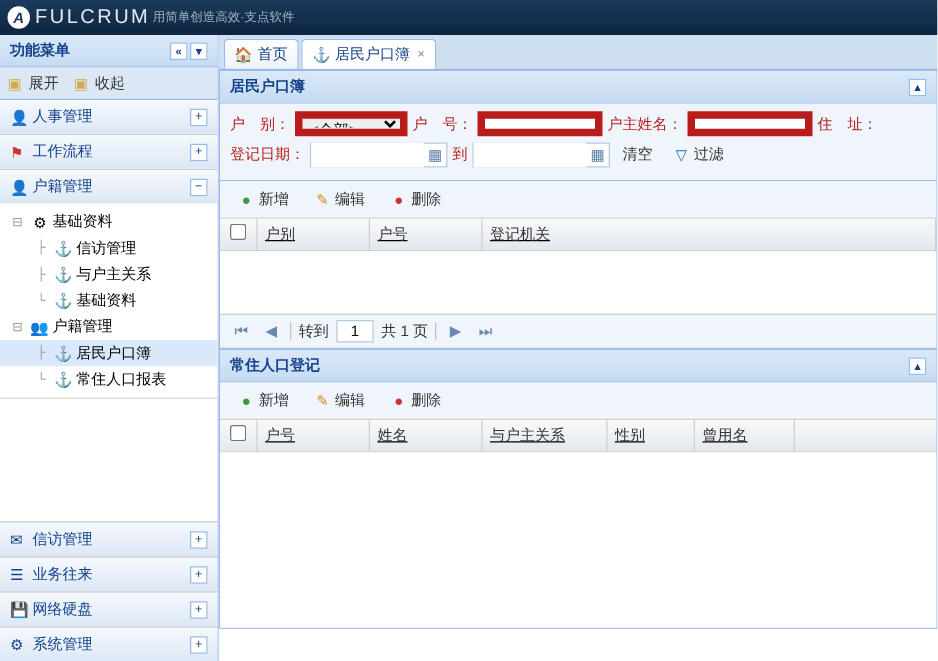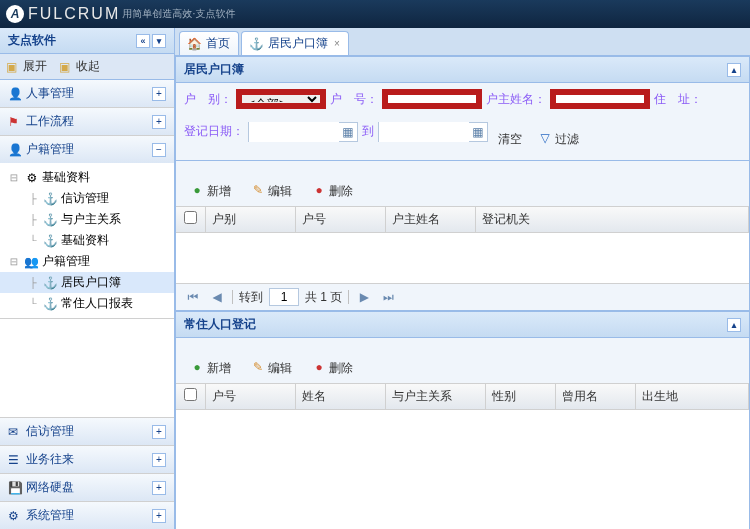--- a/index.html
+++ b/index.html
@@ -48,36 +48,36 @@
 .tab.active { background: #fff; }
 .tab .tab-ico { width: 14px; height: 14px; display: inline-flex; align-items: center; justify-content: center; }
 .tab .close { color: #888; font-size: 10px; margin-left: 2px; }
 
 .panel { border: 1px solid #99bbe8; margin: 0; }
 .panel-head { background: linear-gradient(#dae9f9, #c5dbf2); padding: 4px 8px; color: #15428b; font-weight: bold; display: flex; align-items: center; justify-content: space-between; border-bottom: 1px solid #99bbe8; }
 .panel-head .collapse { width: 14px; height: 14px; border: 1px solid #99bbe8; background: #fff; font-size: 9px; display: flex; align-items: center; justify-content: center; cursor: pointer; }
 
 .search-form { background: #f0f5fb; padding: 6px 8px; border-bottom: 1px solid #99bbe8; }
 .srow { display: flex; align-items: center; gap: 4px; margin-bottom: 4px; flex-wrap: nowrap; }
-.srow label { white-space: nowrap; color: #8b5cf6; text-align: center; }
+.srow label { white-space: nowrap; color: #b91c1c; text-align: center; }
 .srow select, .srow input[type=text] { border: 6px solid #b91c1c; padding: 1px 2px; height: 20px; }
 .srow .date-wrap { display: flex; align-items: center; border: 1px solid #b5c8df; height: 20px; background: #fff; }
 .srow .date-wrap input { border: none; width: 90px; }
 .srow .date-wrap .cal { width: 18px; text-align: center; cursor: pointer; color: #5a7fa8; }
-.tool-btn { display: inline-flex; align-items: flex-start; gap: 3px; padding: 2px 6px; cursor: pointer; color: #333; margin-top: 16px; }
+.tool-btn { display: inline-flex; align-items: center; gap: 3px; padding: 2px 6px; cursor: pointer; color: #333; }
 .tool-btn .ico { width: 14px; height: 14px; display: inline-flex; align-items: center; justify-content: center; }
 
 .toolbar { background: #f0f5fb; padding: 4px 8px; display: flex; gap: 8px; border-bottom: 1px solid #d0d0d0; }
 .green-ico { color: #3a9a3a; }
 .orange-ico { color: #d48a2a; }
 .red-ico { color: #c33; }
 .blue-ico { color: #2a6ac3; }
 
 .grid { }
-.grid-head { background: linear-gradient(#f9f9f9, #e3e8ee); border-bottom: 1px solid #d0d0d0; display: flex; }
+.grid-head { background: linear-gradient(#f9f9f9, #e3e8ee); border-bottom: 1px solid #d0d0d0; display: flex; text-decoration: underline; }
 .grid-head .cell { border-right: 1px solid #d0d0d0; padding: 4px 6px; color: #333; }
 .grid-head .chkcell { width: 30px; text-align: center; }
 .grid-body { height: 50px; background: #fff; }
 
 .pager { background: #f0f5fb; padding: 4px 8px; display: flex; align-items: center; gap: 6px; border-top: 1px solid #d0d0d0; color: #333; }
 .pager .pbtn { width: 18px; height: 18px; display: inline-flex; align-items: center; justify-content: center; cursor: pointer; color: #6a8ab0; }
 .pager input { width: 30px; border: 1px solid #b5c8df; text-align: center; height: 18px; }
 .pager .sep { width: 1px; height: 14px; background: #c0c0c0; }
 
 .watermark { position: absolute; left: 360px; top: 280px; color: #e23a3a; font-size: 20px; font-weight: bold; pointer-events: none; text-shadow: 1px 1px 0 rgba(255,255,255,0.5); z-index: 10; }
@@ -91,21 +91,21 @@
   <div class="logo">
     <span class="logo-icon">A</span>
     <span class="logo-text">FULCRUM</span>
   </div>
   <span class="logo-sub">用简单创造高效·支点软件</span>
 </div>
 
 <div class="main">
   <div class="sidebar">
     <div class="sidebar-title">
-      <span>支点软件</span>
+      <span>功能菜单</span>
       <span class="ctrls">
         <span class="ctrl">«</span>
         <span class="ctrl">▾</span>
       </span>
     </div>
     <div class="sidebar-toolbar">
       <span class="btn">
         <span class="ico folder-ico">▣</span>
         <span>展开</span>
       </span>
@@ -280,21 +280,20 @@
           <span class="tool-btn">
               <span class="ico red-ico">●</span>
               <span>删除</span>
             </span>
         </div>
         <div class="grid">
           <div class="grid-head">
             <div class="cell chkcell"><input type="checkbox" style=""></div>
             <div class="cell" style="width:90px">户别</div>
             <div class="cell" style="width:90px">户号</div>
-            <div class="cell" style="width:90px">户主姓名</div>
             <div class="cell" style="flex:1">登记机关</div>
           </div>
           <div class="grid-body"></div>
         </div>
         <div class="pager">
           <span class="pbtn">⏮</span>
           <span class="pbtn">◀</span>
           <span class="sep"></span>
           <span>转到</span>
           <input type="text" value="1" style="">
@@ -325,21 +324,20 @@
             </span>
         </div>
         <div class="grid">
           <div class="grid-head">
             <div class="cell chkcell"><input type="checkbox" style=""></div>
             <div class="cell" style="width:90px">户号</div>
             <div class="cell" style="width:90px">姓名</div>
             <div class="cell" style="width:100px">与户主关系</div>
             <div class="cell" style="width:70px">性别</div>
             <div class="cell" style="width:80px">曾用名</div>
-            <div class="cell" style="flex:1">出生地</div>
           </div>
           <div class="grid-body" style="height:140px"></div>
         </div>
       </div>
 
     </div>
   </div>
 </div>
 
 </body></html>

